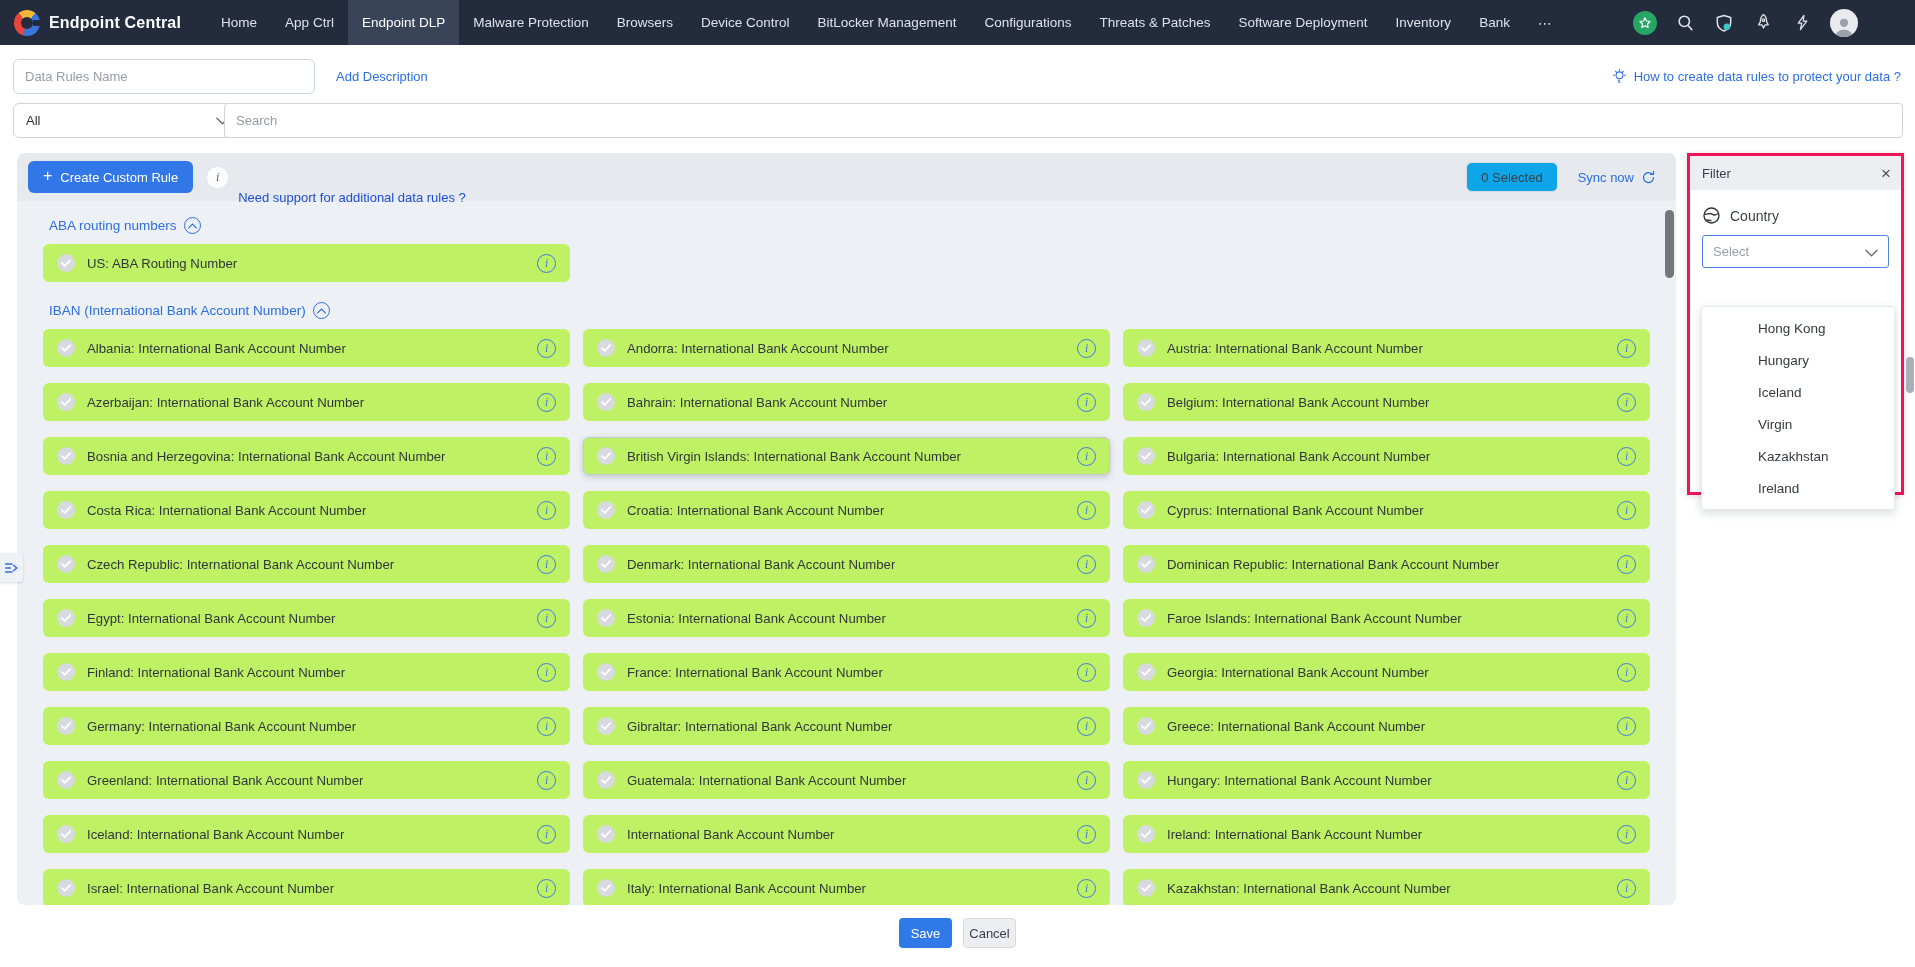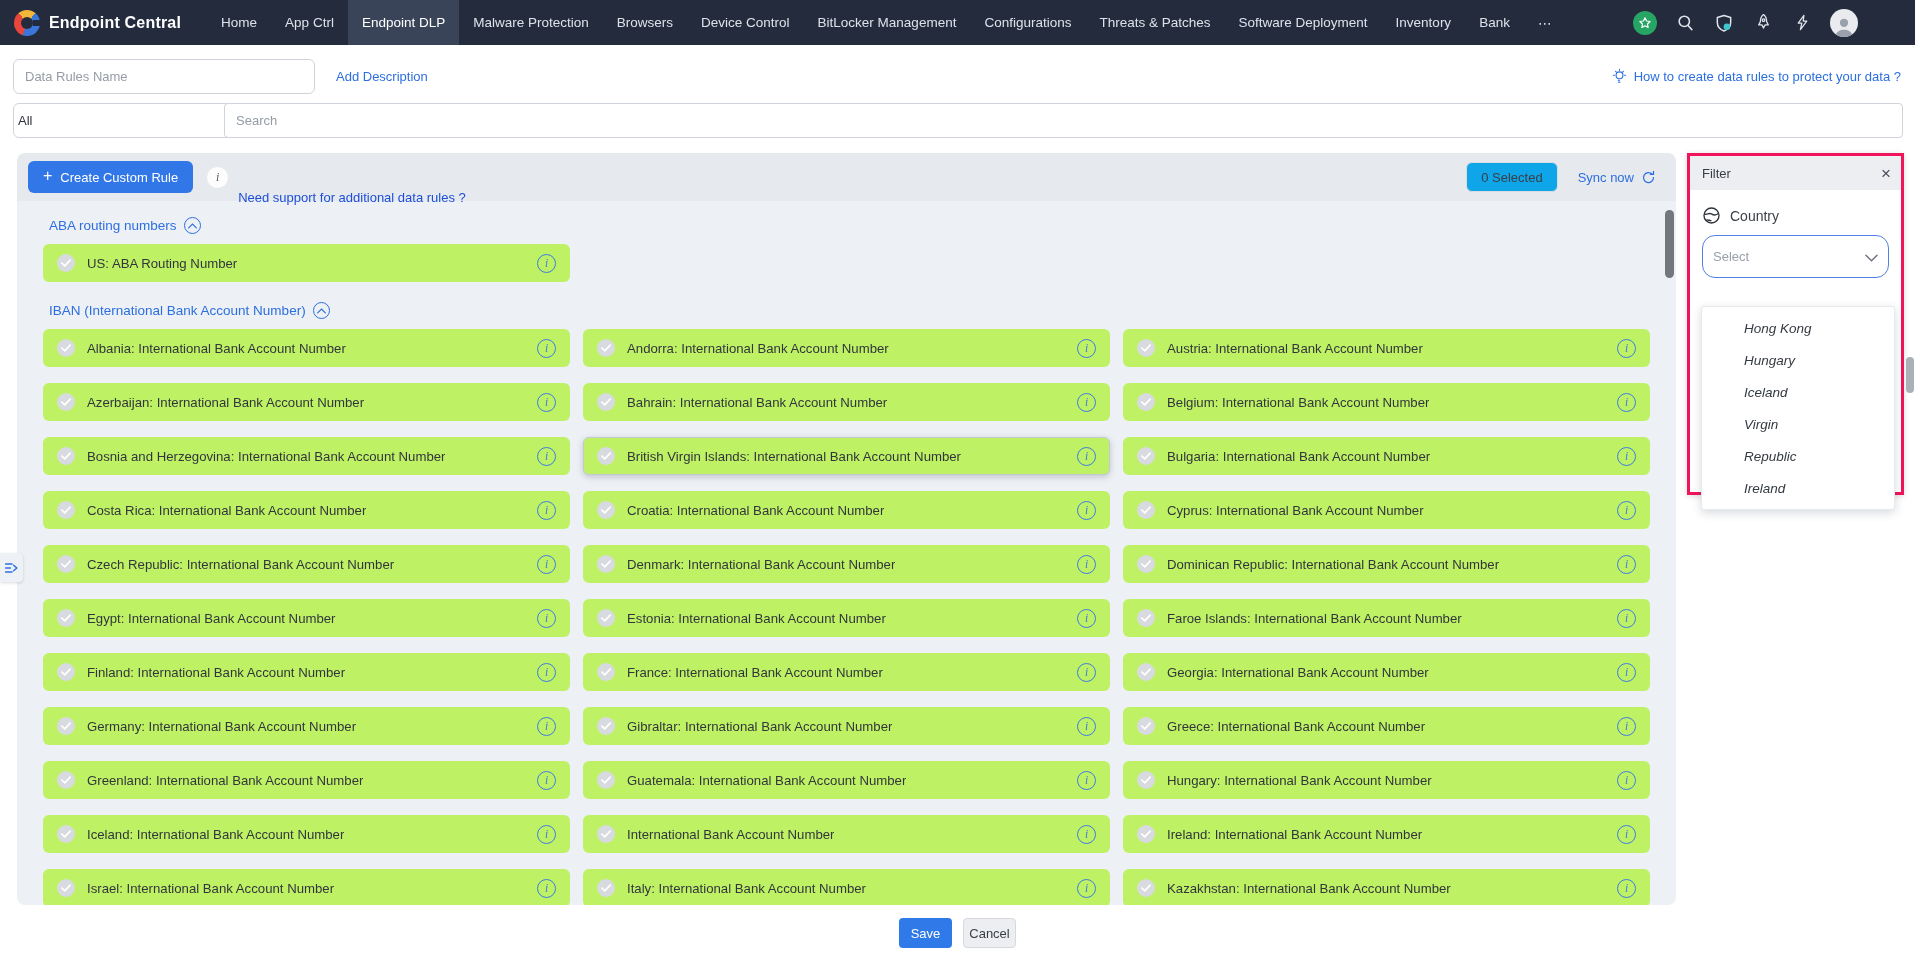--- a/index.html
+++ b/index.html
@@ -23,21 +23,21 @@
   .avatar { width:28px; height:28px; border-radius:50%; background:#e9ebef; overflow:hidden; display:flex; align-items:flex-end; justify-content:center; }
   .grid9 { display:grid; grid-template-columns:repeat(3,5px); grid-template-rows:repeat(3,5px); gap:2.5px; }
   .grid9 i { background:#e8ecf2; border-radius:1px; }
 
   
   .txt-input { position:absolute; border:1px solid #cfd4db; border-radius:6px; font-size:13px; color:#33383f; padding:0 11px; outline:none; background:#fff; font-family:"Liberation Sans", sans-serif; }
   .txt-input::placeholder { color:#959ca6; }
   #name-input { left:13px; top:59px; width:302px; height:35px; }
   #add-desc { position:absolute; left:336px; top:69px; font-size:13px; color:#2c6fe0; cursor:pointer; }
   .help-link { position:absolute; right:14px; top:68px; display:flex; align-items:center; gap:7px; color:#2c6fe0; font-size:13px; cursor:pointer; }
-  .all-select { position:absolute; left:13px; top:103px; width:229px; height:35px; border:1px solid #cfd4db; border-radius:6px; background:#fff; display:flex; align-items:center; padding:0 4px; font-size:13px; color:#2f343b; cursor:pointer; }
+  .all-select { position:absolute; left:13px; top:103px; width:229px; height:35px; border:1px solid #cfd4db; border-radius:6px; background:#fff; display:flex; align-items:center; padding:0 12px; font-size:13px; color:#2f343b; cursor:pointer; }
   .all-select .chev { margin-left:auto; }
   #search-input { left:224px; top:103px; width:1679px; height:35px; border-radius:4px; }
 
   
   .panel { position:absolute; left:17px; top:153px; width:1659px; height:752px; background:#edf0f4; border-radius:8px; overflow:hidden; }
   .panel-strip { height:48px; background:#e6e9ee; border-radius:8px 8px 0 0; display:flex; align-items:center; padding:0 20px 0 11px; }
   .create-btn { height:32px; background:#3277e8; color:#fff; border:none; border-radius:6px; font-size:13px; padding:0 15px; display:flex; align-items:center; gap:8px; cursor:pointer; font-family:"Liberation Sans", sans-serif; }
   .create-btn .plus { font-size:16px; font-weight:400; margin-top:-2px; }
   .info-round { width:21px; height:21px; border-radius:50%; background:#fdfdfe; color:#555b63; font-size:12px; font-style:italic; font-family:"Liberation Serif", serif; display:flex; align-items:center; justify-content:center; margin:0 10px 0 14px; cursor:pointer; }
   .support-link { color:#1d4ed8; font-size:13px; cursor:pointer;margin-top:40px; }
@@ -58,25 +58,25 @@
 
   .panel-scrollbar { position:absolute; right:2px; top:57px; width:9px; height:68px; background:#73777d; border-radius:5px; }
 
   
   .filter { position:absolute; left:1687px; top:153px; width:217px; height:342px; background:#fff; border:3px solid #f0145a; box-shadow:0 1px 6px rgba(0,0,0,.15); }
   .filter-head { height:34px; background:#eceef2; display:flex; align-items:center; padding:0 10px 0 12px; }
   .filter-title { font-size:13px; color:#3a3f46; }
   .filter-close { margin-left:auto; font-size:17px; color:#4a4f57; cursor:pointer; line-height:1; }
   .country-row { display:flex; align-items:center; gap:9px; margin:16px 12px 10px 12px; }
   .country-label { font-size:14px; color:#3a3f46; }
-  .f-select { margin:0 12px; height:43px; border:1px solid #4f80e6; border-radius:13px; display:flex; align-items:center; padding:0 10px; cursor:pointer; }
+  .f-select { margin:0 12px; height:33px; border:1px solid #4f80e6; border-radius:3px; display:flex; align-items:center; padding:0 10px; cursor:pointer; }
   .f-select .ph { font-size:13px; color:#98a0aa; }
   .f-select .chev { margin-left:auto; }
   .dropdown { position:absolute; left:11px; right:6px; top:150px; background:#fff; border:1px solid #e6e9ed; border-radius:3px; box-shadow:0 3px 10px rgba(40,50,70,.18); padding:5px 0; }
-  .dd-item { height:32px; display:flex; align-items:center; padding-left:42px; font-size:13.5px; color:#343a41; cursor:pointer;font-style:italic; }
+  .dd-item { height:32px; display:flex; align-items:center; padding-left:56px; font-size:13.5px; color:#343a41; cursor:pointer; }
 
   
   .footer-btns { position:absolute; left:0; top:918px; width:1915px; display:flex; justify-content:center; gap:11px; }
   .save-btn { width:53px; height:30px; background:#2f7ae8; border:none; border-radius:4px; color:#fff; font-size:13px; cursor:pointer; font-family:"Liberation Sans", sans-serif; }
   .cancel-btn { width:53px; height:30px; background:#eceef1; border:1px solid #d6d9de; border-radius:4px; color:#3a3f46; font-size:13px; cursor:pointer; font-family:"Liberation Sans", sans-serif; }
 
   
   .left-toggle { position:absolute; left:0; top:553px; width:23px; height:29px; background:#eef1f6; border-radius:0 4px 4px 0; box-shadow:0 1px 3px rgba(0,0,0,.15); display:flex; align-items:center; justify-content:center; cursor:pointer; }
   .page-scroll-frag { position:absolute; right:1px; top:357px; width:8px; height:36px; background:#aab0b7; border-radius:4px; }
 </style>
@@ -541,21 +541,21 @@
         <svg width="13" height="8" viewBox="0 0 14 8" fill="none" stroke="#6b7280" stroke-width="1.5" stroke-linecap="round">
             <path d="M1 1l6 6 6-6"></path>
           </svg>
       </span>
     </div>
     <div class="dropdown" id="country-options">
         <div class="dd-item">Hong Kong</div>
         <div class="dd-item">Hungary</div>
         <div class="dd-item">Iceland</div>
         <div class="dd-item">Virgin</div>
-        <div class="dd-item">Republic</div>
+        <div class="dd-item">Kazakhstan</div>
         <div class="dd-item">Ireland</div>
       </div>
   </div>
 
   <div class="footer-btns">
     <button class="save-btn">Save</button>
     <button class="cancel-btn">Cancel</button>
   </div>
 
   <div class="left-toggle">

